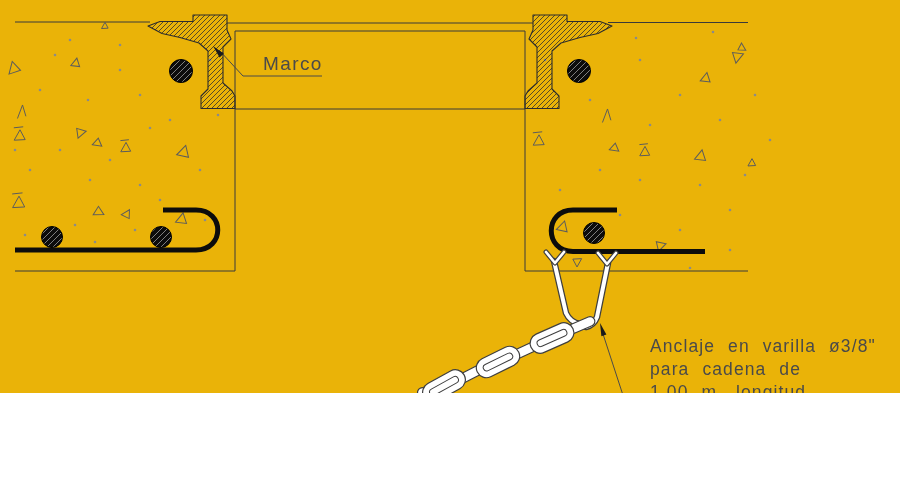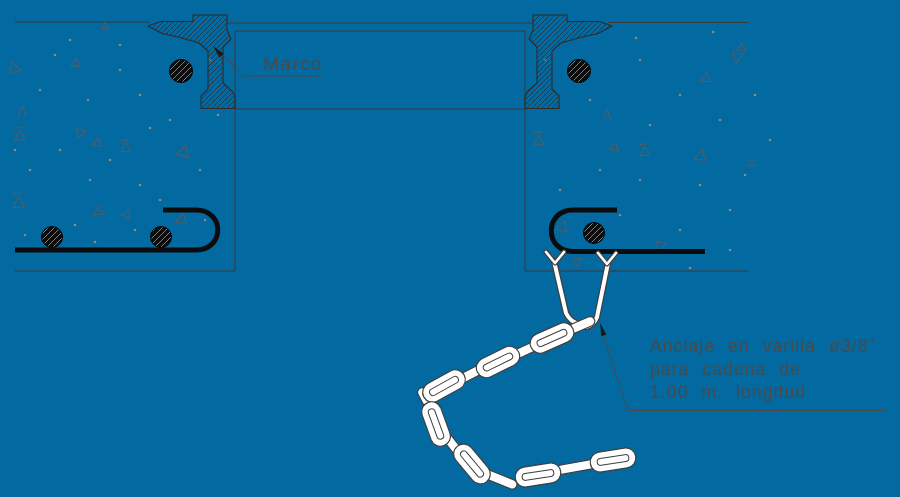--- a/index.html
+++ b/index.html
@@ -1,16 +1,16 @@
 <!DOCTYPE html>
 <html><head>
 <meta charset="utf-8">
 <style>
   html,body{margin:0;padding:0;background:#fff;}
-  #stage{position:relative;width:900px;height:497px;background:#0369a1;overflow:hidden;
+  #stage{position:relative;width:900px;height:393px;background:#eab308;overflow:hidden;
          font-family:"Liberation Sans", sans-serif;}
   svg{display:block;}
   text{font-family:"Liberation Sans", sans-serif; fill:#4a4a4a;}
   .cad-note{font-size:17.5px; letter-spacing:1.1px; word-spacing:7px;}
   .cad-label{font-size:19px; letter-spacing:1.4px;}
   .thinline{stroke:#3a3a3a; stroke-width:1; fill:none;}
   .leader{stroke:#4a4a4a; stroke-width:1; fill:none;}
   .rebar-bar{stroke:#0c0c0c; stroke-width:5; fill:none; stroke-linejoin:round;}
   .frame{fill:url(#hatch); stroke:#2c2c2c; stroke-width:1.1; stroke-linejoin:round;}
   .rod-out{stroke:#3f3f3f; stroke-width:6.5; fill:none; stroke-linecap:round; stroke-linejoin:round;}

